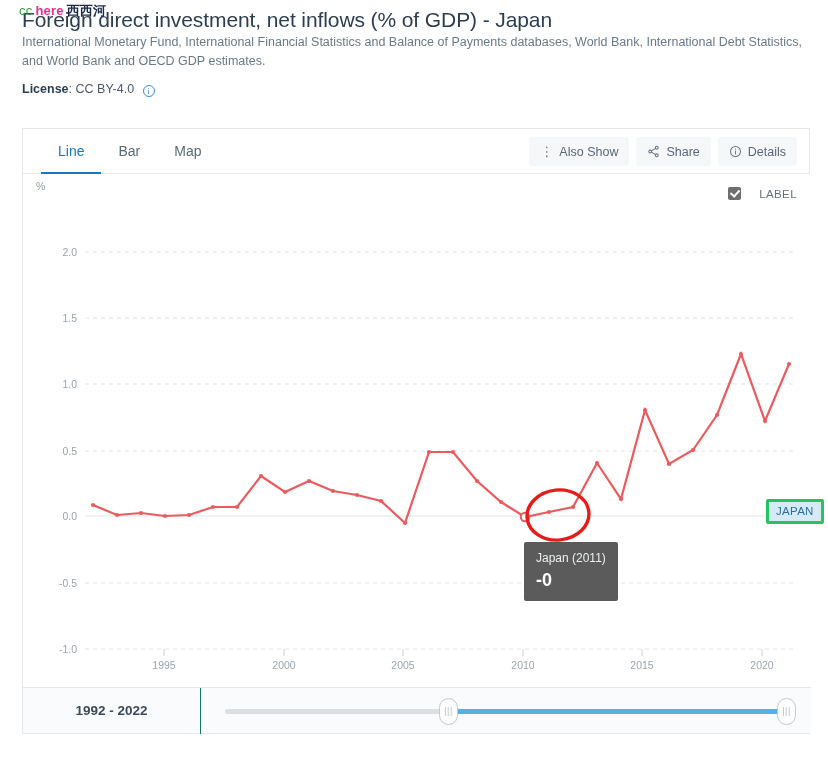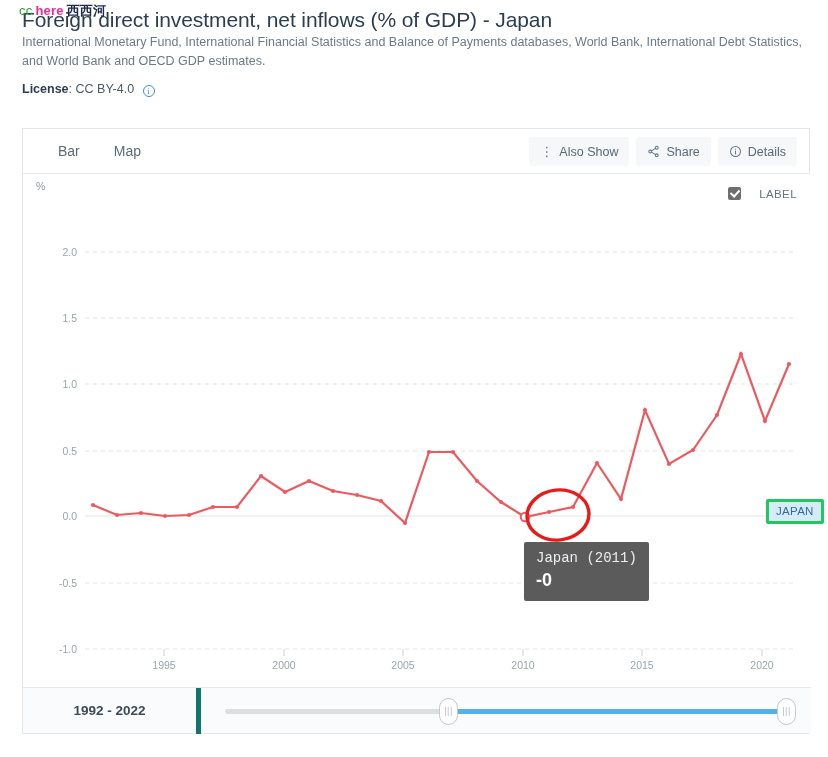--- a/index.html
+++ b/index.html
@@ -107,31 +107,31 @@
 
   .country-badge {
     position: absolute; background: #d6eaf8; border: 3px solid #22c55e;
     color: #2e6f9e; font-size: 11.5px; padding: 3px 7px 4px; border-radius: 2px;
     letter-spacing: .3px; white-space: nowrap;
   }
   .tooltip {
     position: absolute; background: #5b5b5b; color: #fff;
     padding: 9px 12px 11px; border-radius: 2px; min-width: 88px;
   }
-  .tt-title { font-size: 14px; color: #eceff1; line-height: 15px; font-family: Liberation Mono, monospace; }
+  .tt-title { font-size: 12px; color: #eceff1; line-height: 15px; }
   .tt-value { font-size: 18px; font-weight: 700; color: #fff; margin-top: 4px; line-height: 20px; }
 
   
   .footer {
     position: absolute; left: 0; bottom: 0; width: 788px; height: 46px;
     background: #fafbfc; border-top: 1px solid #e6eaed; display: flex; align-items: center;
   }
   .range-label {
     width: 178px; text-align: center; font-size: 13.5px; font-weight: 700;
-    color: #3c4a57; border-right: 5px solid #0f766e; height: 46px; line-height: 46px;
+    color: #3c4a57; border-right: 1px solid #0f766e; height: 46px; line-height: 46px;
   }
   .slider-area { position: relative; flex: 1; height: 46px; }
   .track-bg {
     position: absolute; left: 24px; right: 24px; top: 21px; height: 5px;
     background: #dcdfe2; border-radius: 3px;
   }
   .track-fill {
     position: absolute; left: 246px; right: 24px; top: 21px; height: 5px;
     background: #54b0e8; border-radius: 3px;
   }
@@ -160,20 +160,21 @@
       <b>License</b><span>:</span>
       <span>CC BY-4.0</span>
       <i class="info-ico">i</i>
     </div>
   </div>
 
   <div class="card">
 
     <div class="toolbar">
       <div class="tabs">
+        <div class="tab active">Line</div>
         <div class="tab">Bar</div>
         <div class="tab">Map</div>
       </div>
       <div class="tool-btns">
         <button class="tbtn">
           <span class="ic dots">⋮</span>
           <span>Also Show</span>
         </button>
         <button class="tbtn">
           <span class="ic">

